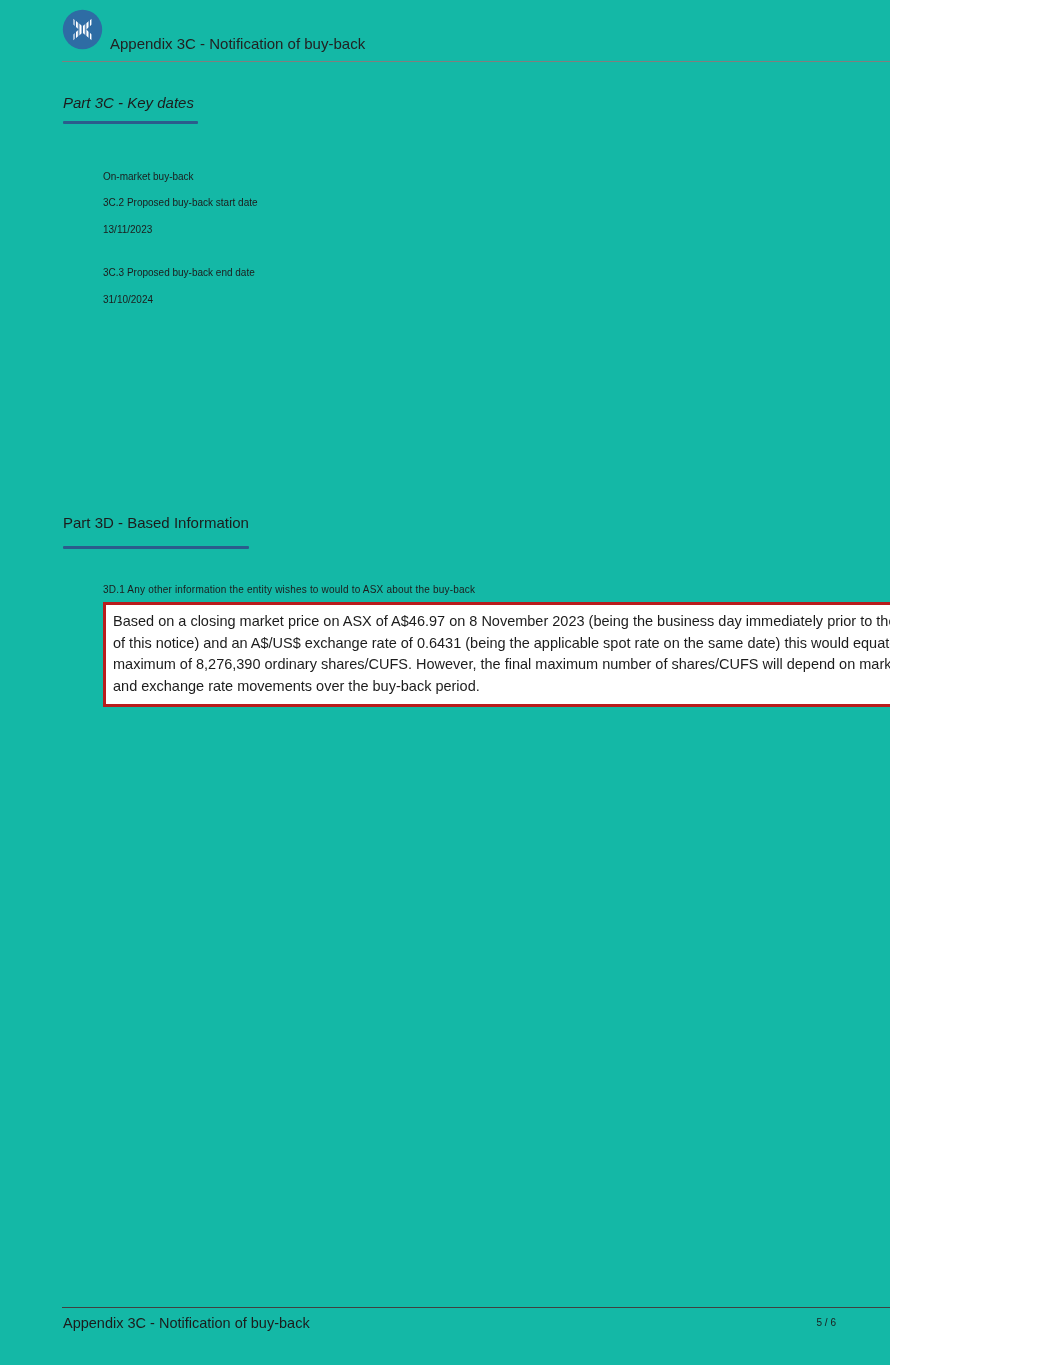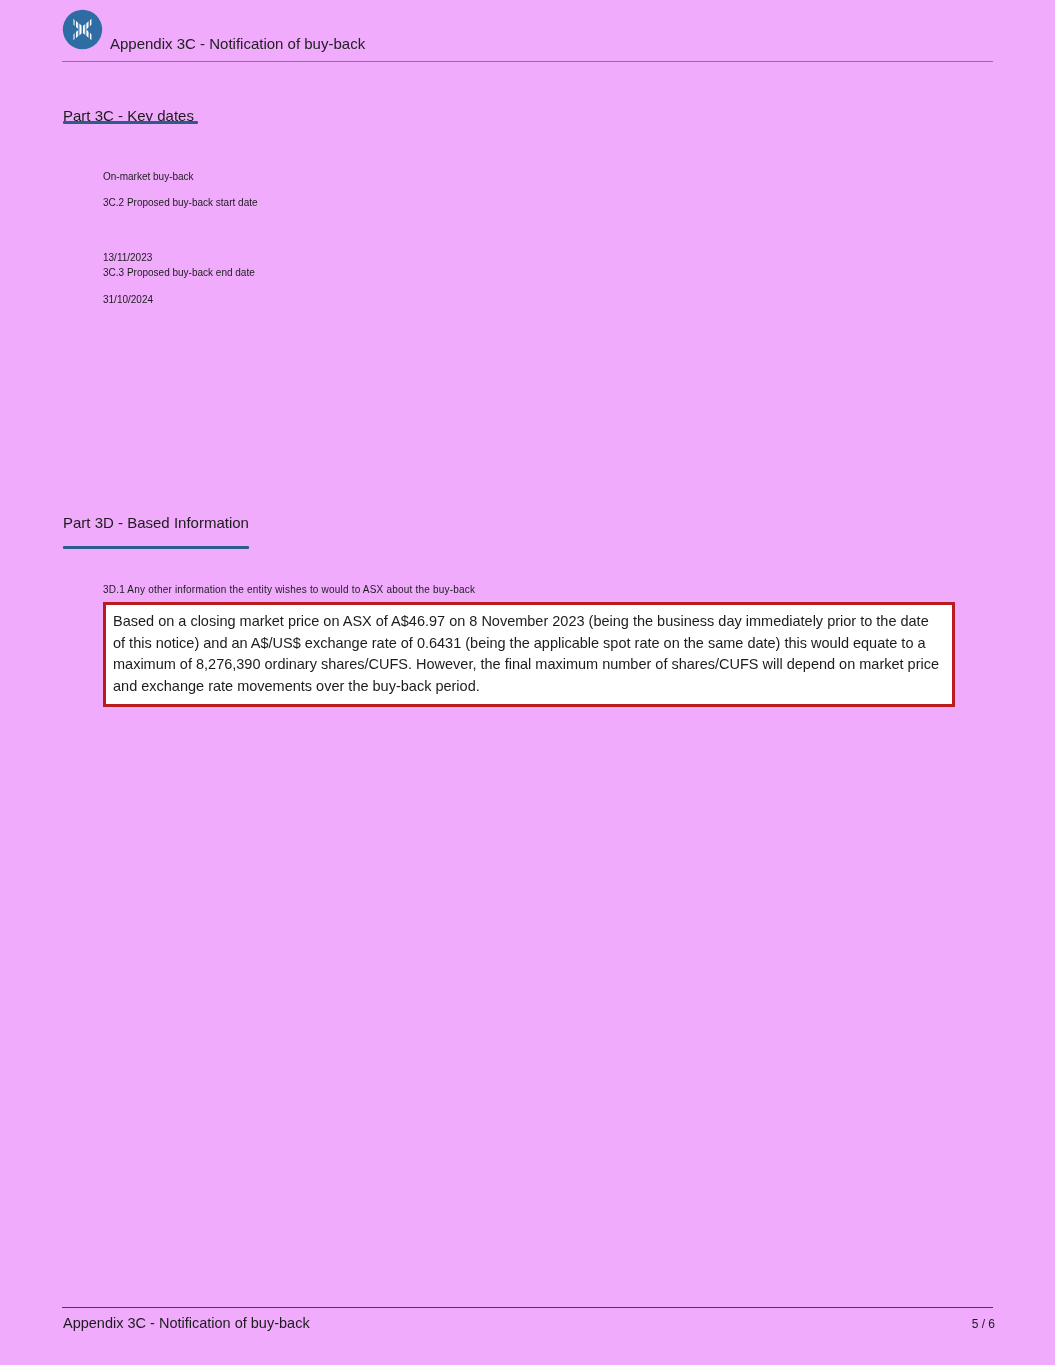--- a/index.html
+++ b/index.html
@@ -4,23 +4,23 @@
 <style>
   html, body {
     margin: 0;
     padding: 0;
     background: #ffffff;
     font-family: "Liberation Sans", "DejaVu Sans", sans-serif;
     color: #1c1c1c;
   }
   .page {
     position: relative;
-    width: 1055px;
+    width: 890px;
     height: 1365px;
-    background: #f0abfc;
+    background: #14b8a6;
     overflow: hidden;
   }
   
   .header-logo {
     position: absolute;
     left: 62px;
     top: 9px;
     width: 41px;
     height: 41px;
   }
@@ -41,21 +41,21 @@
     border-top: 1px solid #7f7f7f;
   }
   
   .section-heading {
     position: absolute;
     left: 63px;
     font-size: 15px;
     color: #1c1c1c;
     white-space: nowrap;
   }
-  .heading-3c { top: 107px; }
+  .heading-3c { top: 94px; font-style: italic; }
   .heading-3d { top: 514px; }
   .section-underline {
     position: absolute;
     left: 63px;
     height: 3px;
     background: #2b5c8c;
     border-radius: 1px;
   }
   .underline-3c { top: 121px; width: 135px; }
   .underline-3d { top: 546px; width: 186px; }
@@ -63,21 +63,21 @@
   .doc-line {
     position: absolute;
     left: 103px;
     font-size: 10px;
     line-height: 17px;
     color: #1c1c1c;
     white-space: nowrap;
   }
   .line-onmarket   { top: 168px; }
   .line-3c2-label  { top: 194px; }
-  .line-3c2-value  { top: 221px; margin-top: 28px; }
+  .line-3c2-value  { top: 221px; }
   .line-3c3-label  { top: 264px; }
   .line-3c3-value  { top: 291px; }
   .line-3d1-label  { top: 581px; letter-spacing: 0.2px; }
   
   .answer-box {
     position: absolute;
     left: 103px;
     top: 602px;
     width: 852px;
     min-height: 93px;
@@ -101,23 +101,23 @@
   .footer-title {
     position: absolute;
     left: 63px;
     top: 1315px;
     font-size: 14.5px;
     color: #1c1c1c;
     white-space: nowrap;
   }
   .footer-page {
     position: absolute;
-    right: 60px;
+    right: 54px;
     top: 1317px;
-    font-size: 12px;
+    font-size: 10px;
     color: #1c1c1c;
     white-space: nowrap;
   }
 </style>
 </head>
 <body>
 
 <div class="page">
 
   <div>

